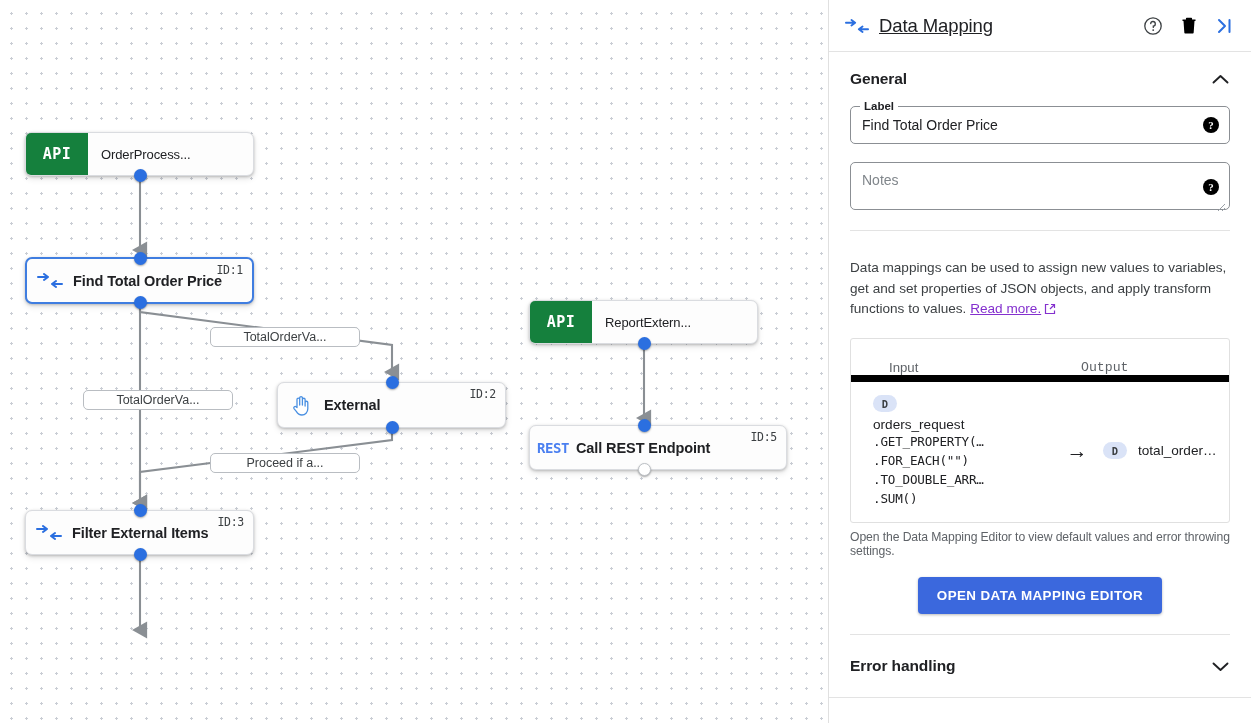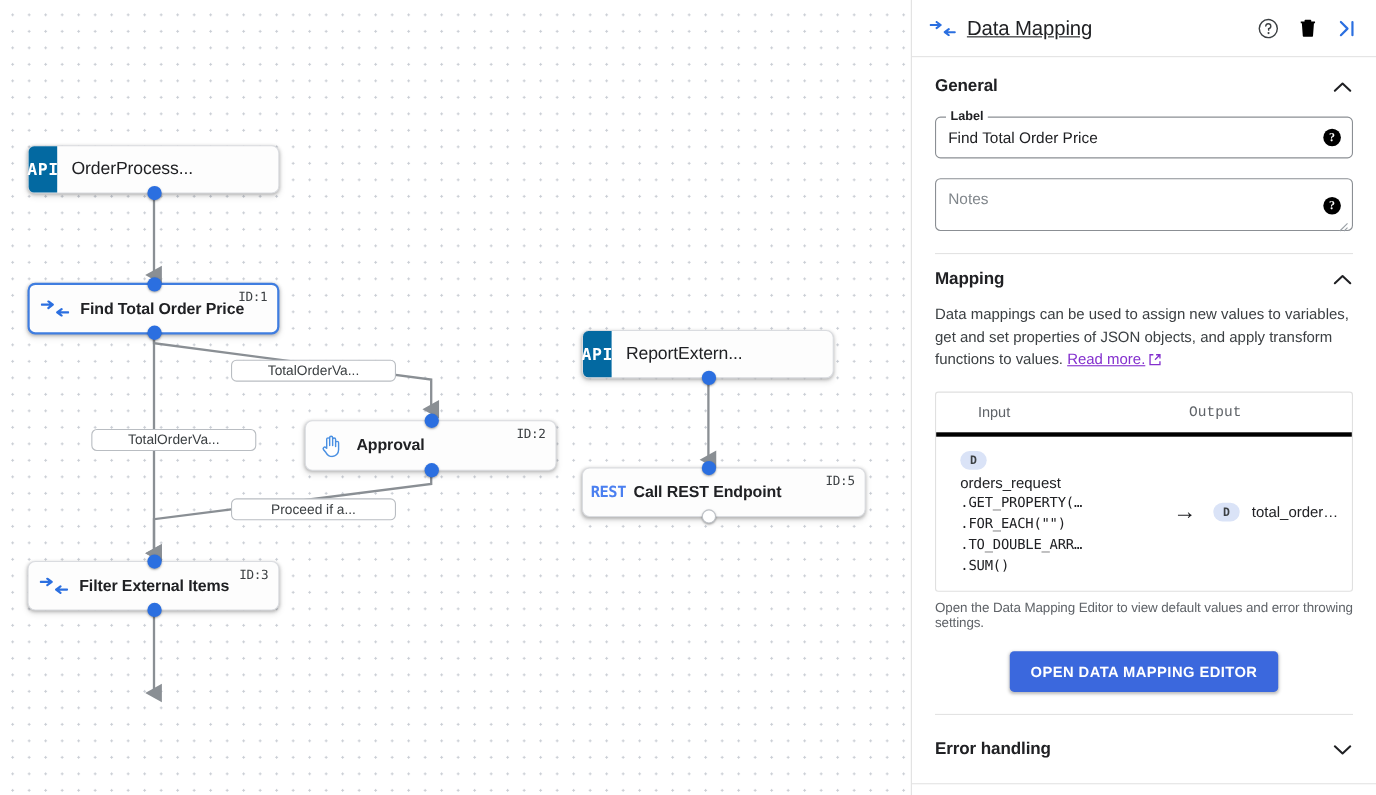--- a/index.html
+++ b/index.html
@@ -21,32 +21,32 @@
   .edges{position:absolute;left:0;top:0;width:828px;height:723px;}
 
   .node{
     position:absolute;display:flex;align-items:center;
     background:#fdfdfd;border:1px solid #dadce0;border-radius:7px;
     box-shadow:0 1px 3px rgba(0,0,0,.22),0 3px 6px rgba(0,0,0,.10);
     box-sizing:border-box;
   }
   .node.selected{border:2px solid #3f7de0;background:#fdfdfd;}
   .node .badge{
-    width:26px;height:100%;border-radius:5px 0 0 5px;
-    background:#0369a1;color:#fff;display:flex;align-items:center;justify-content:center;
+    width:62px;height:100%;border-radius:5px 0 0 5px;
+    background:#15803d;color:#fff;display:flex;align-items:center;justify-content:center;
     font-family:"DejaVu Sans Mono","Liberation Mono",monospace;
     font-size:15px;font-weight:700;letter-spacing:.5px;flex:none;
   }
   .node .ticon{
     width:46px;flex:none;display:flex;align-items:center;justify-content:center;color:#3b68dd;
   }
   .node .nlabel{
     font-size:14.5px;font-weight:700;color:#202124;white-space:nowrap;letter-spacing:-.1px;
   }
-  .node.plain .nlabel{font-weight:400;font-size:16px;padding-left:13px;}
+  .node.plain .nlabel{font-weight:400;font-size:13px;padding-left:13px;}
   .node .idtag{
     position:absolute;right:9px;top:4px;font-size:11.5px;color:#3c4043;
     font-family:"DejaVu Sans Mono","Liberation Mono",monospace;letter-spacing:-.3px;
   }
   .port{
     position:absolute;width:13px;height:13px;border-radius:50%;
     background:#2b6fe0;box-shadow:0 1px 2px rgba(0,0,0,.35);
   }
   .port.hollow{background:#ffffff;border:1.5px solid #bdc1c6;box-sizing:border-box;}
 
@@ -98,21 +98,21 @@
 
   .sec-desc{
     margin-top:13px;font-size:13.6px;line-height:20.5px;color:#3c4043;
   }
   .sec-desc a{color:#8430ce;text-decoration:underline;}
   .ext-ic{display:inline-block;vertical-align:-2px;margin-left:3px;color:#8430ce;}
 
   .map-table{
     margin-top:16px;border:1px solid #e0e0e0;border-radius:3px;overflow:hidden;background:#fff;
   }
-  .map-thead{display:flex;height:36px;align-items:center;border-bottom:4px solid #000000;}
+  .map-thead{display:flex;height:36px;align-items:flex-end;border-bottom:7px solid #000000;}
   .th{font-size:13.2px;color:#5f6368;}
   .th.in{padding-left:38px;width:175px;}
   .th.out{padding-left:17px;font-family:Liberation Mono, monospace;}
   .map-row{display:flex;align-items:center;padding:12px 0 14px 0;min-height:110px;}
   .cell-in{width:200px;padding-left:22px;box-sizing:border-box;}
   .chip{
     display:inline-flex;align-items:center;justify-content:center;
     width:24px;height:17px;border-radius:9px;background:#dae3f7;color:#3c4043;
     font-size:10.5px;font-weight:700;font-family:"DejaVu Sans Mono","Liberation Mono",monospace;
   }
@@ -179,21 +179,21 @@
       <div class="port" style="left:107px;top:-7px;"></div>
       <div class="port" style="left:107px;bottom:-7px;"></div>
     </div>
 
     <div class="node" style="left:277px;top:382px;width:229px;height:46px;">
       <div class="ticon">
         <svg width="20" height="21" viewBox="0 0 20 21">
             <path d="M6 12.5 V4.4 a1.35 1.35 0 0 1 2.7 0 V10 V3 a1.35 1.35 0 0 1 2.7 0 v7 V4.6 a1.35 1.35 0 0 1 2.7 0 V11 V7.6 a1.35 1.35 0 0 1 2.7 0 v6.2 c0 3.6-2.6 6.2-5.9 6.2 -3 0-4.3-1.4-5.6-3.6 L3 13.6 a1.4 1.4 0 0 1 2.2-1.7 z" fill="#ffffff" stroke="#4a90e2" stroke-width="1.3" stroke-linejoin="round"></path>
           </svg>
       </div>
-      <div class="nlabel">Approval</div>
+      <div class="nlabel">External</div>
       <div class="idtag">ID:2</div>
       <div class="port" style="left:108px;top:-7px;"></div>
       <div class="port" style="left:108px;bottom:-7px;"></div>
     </div>
 
     <div class="node" style="left:25px;top:510px;width:229px;height:45px;">
       <div class="ticon">
         <svg width="26" height="15" viewBox="0 0 26 15">
             <path d="M1 4 L11 4 M7 1 L11 4 L7 7 M25 11 L15 11 M19 8 L15 11 L19 14" stroke="#2b6fe0" stroke-width="2" fill="none" stroke-linecap="round" stroke-linejoin="round"></path>
           </svg>
@@ -280,28 +280,20 @@
             <svg width="9" height="9" viewBox="0 0 9 9">
                 <path d="M8 1 L1 8 M8 5 L5 8" stroke="#9aa0a6" stroke-width="1"></path>
               </svg>
           </span>
         </div>
 
         <div class="divider"></div>
       </div>
 
       <div class="section" style="padding-top:14px;">
-        <div class="sec-head">
-          <div class="sec-title">Mapping</div>
-          <div class="chev">
-            <svg width="19" height="13" viewBox="0 0 19 13">
-                <path d="M2.5 9.5 L9.5 3 L16.5 9.5" fill="none" stroke="#202124" stroke-width="1.9" stroke-linecap="round" stroke-linejoin="round"></path>
-              </svg>
-          </div>
-        </div>
 
         <div class="sec-desc">
           <span>Data mappings can be used to assign new values to variables, get and set properties of JSON objects, and apply transform functions to values.</span>
           <a href="#">Read more.</a><span class="ext-ic"><svg width="12" height="12" viewBox="0 0 12 12">
                 <path d="M4.5 1.5 H1.5 V10.5 H10.5 V7.5" fill="none" stroke="#8430ce" stroke-width="1.2"></path>
                 <path d="M7 1.5 H10.5 V5 M10.5 1.5 L6 6" fill="none" stroke="#8430ce" stroke-width="1.2"></path>
               </svg></span>
         </div>
 
         <div class="map-table">

